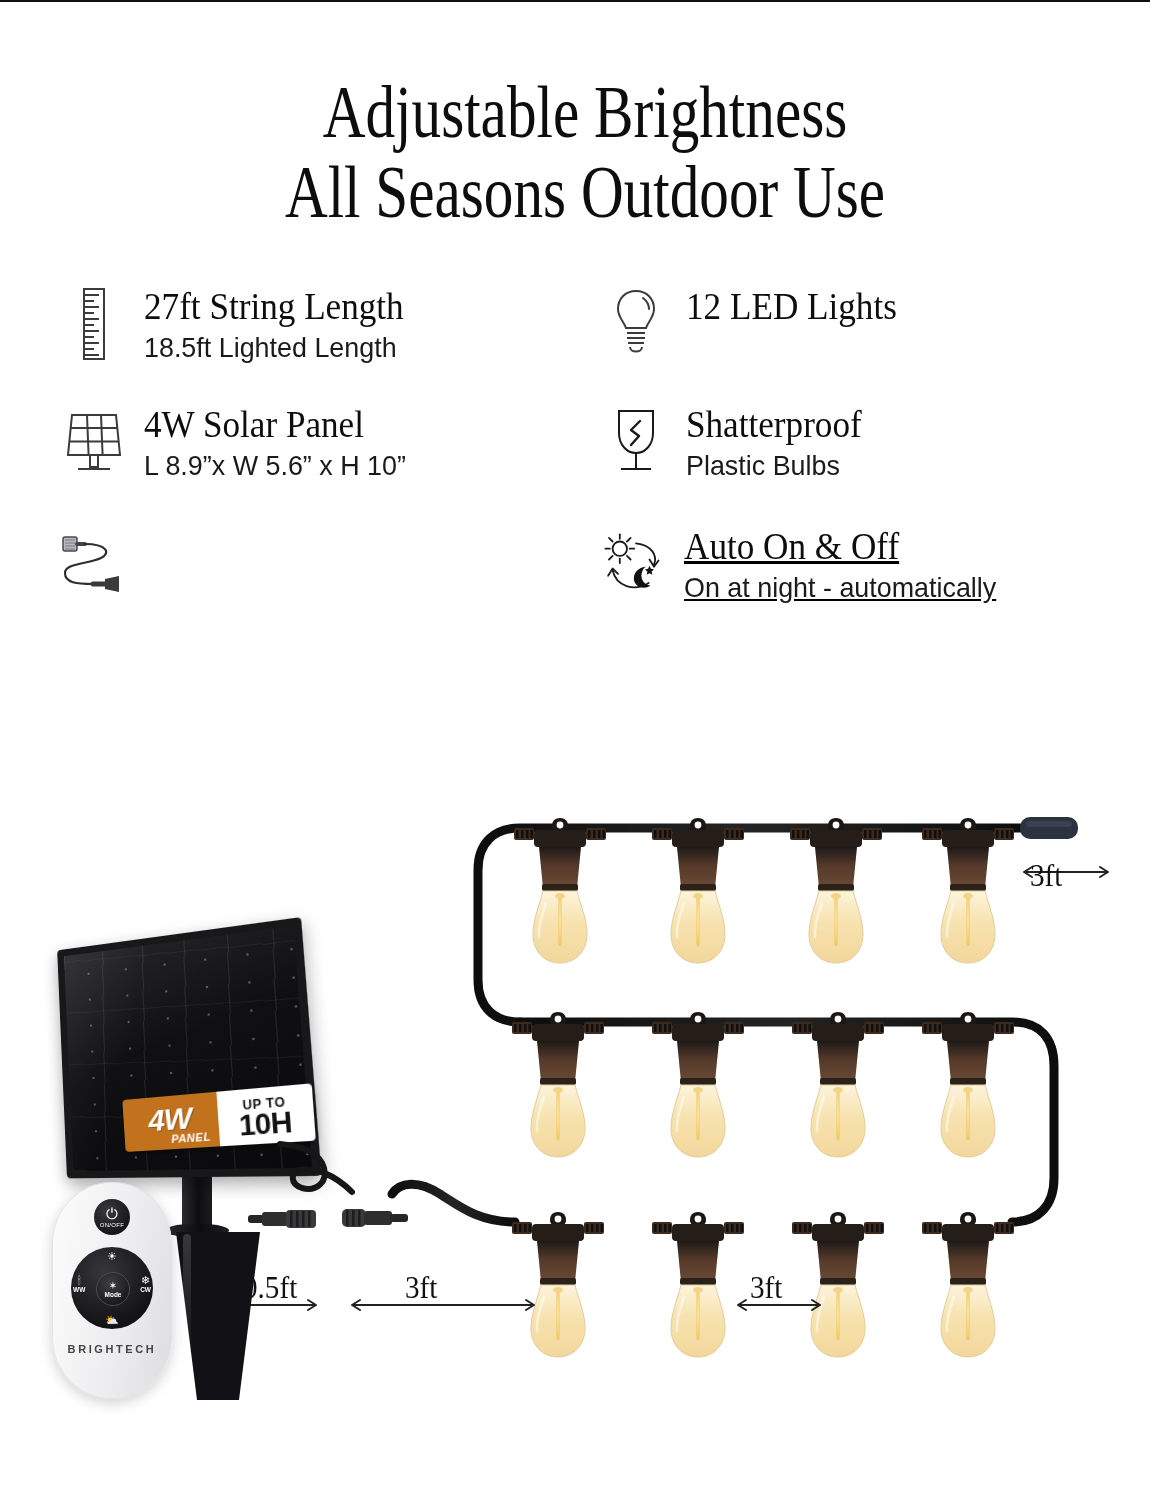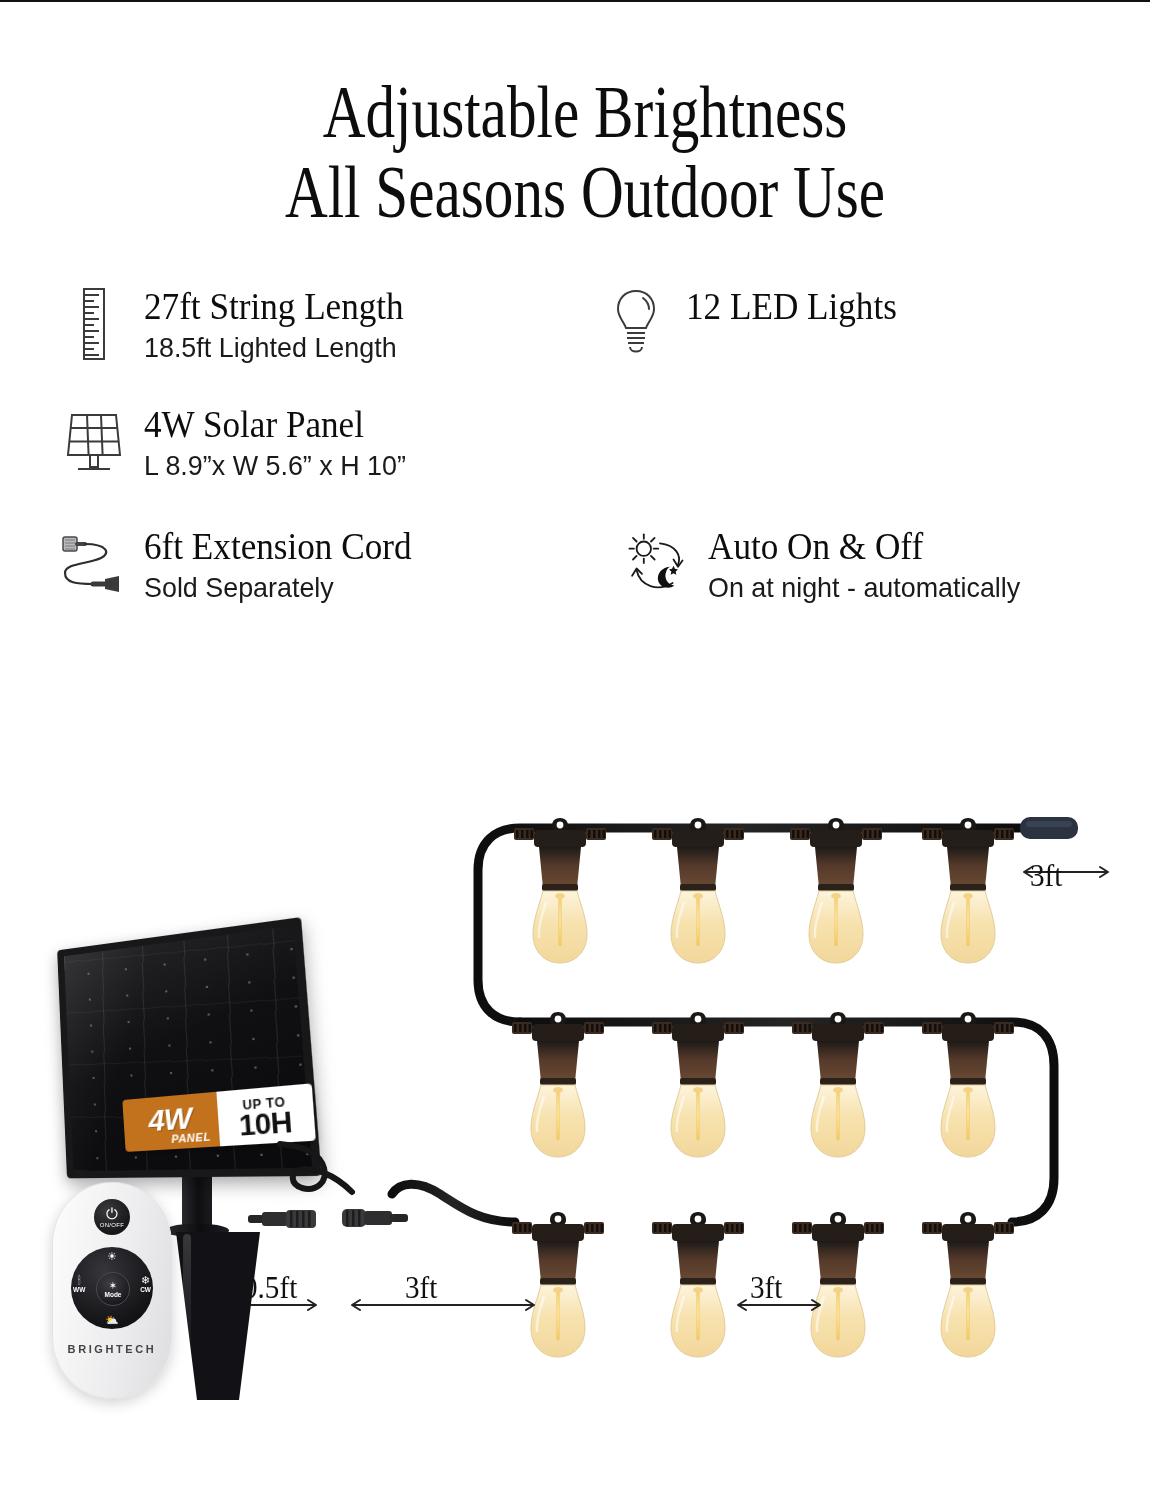--- a/index.html
+++ b/index.html
@@ -38,21 +38,21 @@
     margin-top:4px;font-weight:300;
     transform:scaleX(0.96);transform-origin:left center;
   }
 
   
   #f-length   {left:58px;  top:0px;}
   #f-leds     {left:600px; top:0px;}
   #f-solar    {left:58px;  top:118px;}
   #f-shatter  {left:600px; top:118px;}
   #f-cord     {left:58px;  top:240px;}
-  #f-auto     {left:624px; top:240px;}
+  #f-auto     {left:600px; top:240px;text-decoration:underline;}
   #f-color    {left:58px;  top:360px;}
 
   
   #f-auto .ftext{margin-left:12px;}
 
   
   .product{position:absolute;left:0;top:770px;width:970px;height:700px;text-decoration:underline;}
 
   
   .panel-wrap{position:absolute;left:52px;top:178px;width:300px;height:270px;}
@@ -243,40 +243,50 @@
           <rect x="28" y="48" width="8" height="12" fill="none" stroke="#3b3b3b" stroke-width="2"></rect>
           <line x1="16" y1="62" x2="48" y2="62" stroke="#3b3b3b" stroke-width="2"></line>
         </svg>
       </div>
       <div class="ftext">
         <div class="fmain">4W Solar Panel</div>
         <div class="fsub">L 8.9”x W 5.6” x H 10”</div>
       </div>
     </div>
 
+    <div class="frow" id="f-shatter">
+      <div class="ficon">
+        <svg width="50" height="74" viewBox="0 0 50 74">
+          <path d="M8 6 L42 6 L42 28 C42 40 34 48 25 48 C16 48 8 40 8 28 Z" fill="none" stroke="#1a1a1a" stroke-width="2"></path>
+          <path d="M29 16 L20 25 L28 31 L20 40" fill="none" stroke="#1a1a1a" stroke-width="2.4" stroke-linecap="round" stroke-linejoin="round"></path>
+          <line x1="25" y1="48" x2="25" y2="64" stroke="#1a1a1a" stroke-width="2"></line>
+          <line x1="10" y1="64" x2="40" y2="64" stroke="#1a1a1a" stroke-width="2"></line>
+        </svg>
+      </div>
+      <div class="ftext">
+        <div class="fmain">Shatterproof</div>
+        <div class="fsub">Plastic Bulbs</div>
+      </div>
+    </div>
 
     <div class="frow" id="f-cord">
       <div class="ficon">
         <svg width="70" height="66" viewBox="0 0 70 66">
           <rect x="4" y="6" width="14" height="14" rx="2" fill="#b9b9bd" stroke="#4a4a4d" stroke-width="1.5"></rect>
           <g stroke="#7a7a7d" stroke-width="1">
             <line x1="6" y1="9" x2="16" y2="9"></line>
               <line x1="6" y1="12" x2="16" y2="12"></line>
             <line x1="6" y1="15" x2="16" y2="15"></line>
               <line x1="6" y1="18" x2="16" y2="18"></line>
           </g>
           <path d="M18 13 L26 13" stroke="#444" stroke-width="4" stroke-linecap="round"></path>
           <path d="M26 13 C48 13 52 22 42 27 C30 33 6 32 6 42 C6 52 18 53 34 53" fill="none" stroke="#2e2e2e" stroke-width="2.2" stroke-linecap="round"></path>
           <path d="M34 53 L46 53" stroke="#3a3a3a" stroke-width="5" stroke-linecap="round"></path>
           <path d="M46 48 L60 45 L60 61 L46 58 Z" fill="#3a3a3a"></path>
         </svg>
-      </div>
-      <div class="ftext">
-        <div class="fmain">6ft Extension Cord</div>
-        <div class="fsub">Sold Separately</div>
       </div>
     </div>
 
     <div class="frow" id="f-auto">
       <div class="ficon">
         <svg width="80" height="74" viewBox="0 0 80 74">
           <circle cx="22" cy="20" r="8" fill="none" stroke="#1a1a1a" stroke-width="2"></circle>
           <g stroke="#1a1a1a" stroke-width="2" stroke-linecap="round">
             <line x1="22" y1="4" x2="22" y2="9"></line>
             <line x1="22" y1="31" x2="22" y2="36"></line>

